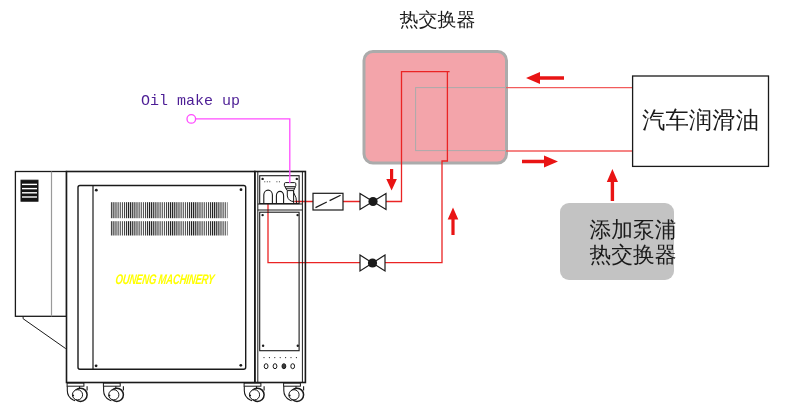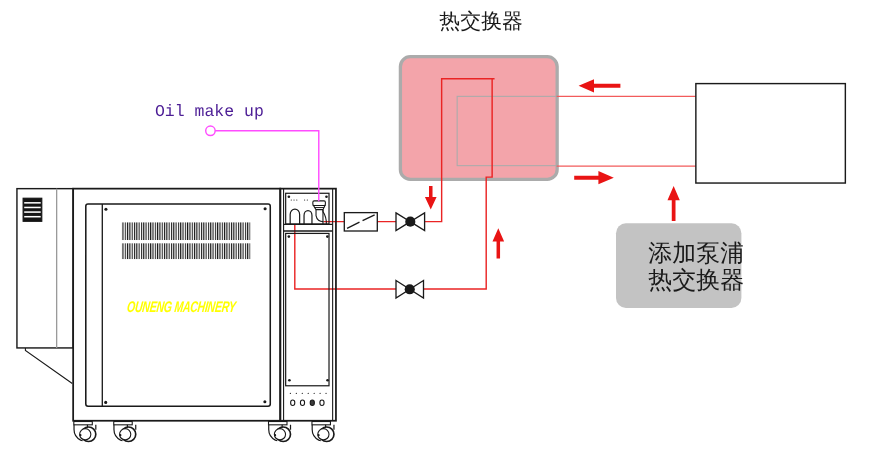--- a/index.html
+++ b/index.html
@@ -183,20 +183,21 @@
     <path d="M195.6,118.9 L289.8,118.9 L289.8,183" class="mag"></path>
     <circle cx="191.3" cy="118.9" r="4.3" class="mag" fill="#fff" stroke-width="1.4"></circle>
   </g>
 </svg>
 
 <div class="label cjk lbl-center" id="heat-title" style="left:437.4px;top:10px;font-size:19px;font-family:Liberation Serif, serif;">热交换器</div>
 
 
 <div class="label mono lbl-center" style="left:190.4px;top:93px;font-size:15px;color:#4c1d95;">Oil make up</div>
 
+<div class="label cjk" id="oil-tank-text" style="left:632.6px;top:76px;width:135.9px;height:90.4px;font-size:23.4px;">汽车润滑油</div>
 
 <div class="label cjk" id="pump-note-text" style="left:576px;top:218px;width:114px;font-size:21.8px;line-height:25px;">
   <span>添加泵浦</span><br>
   <span>热交换器</span>
 </div>
 
 <div class="label" id="brand-text" style="left:165px;top:271px;">OUNENG MACHINERY</div>
 
 </div>
 

